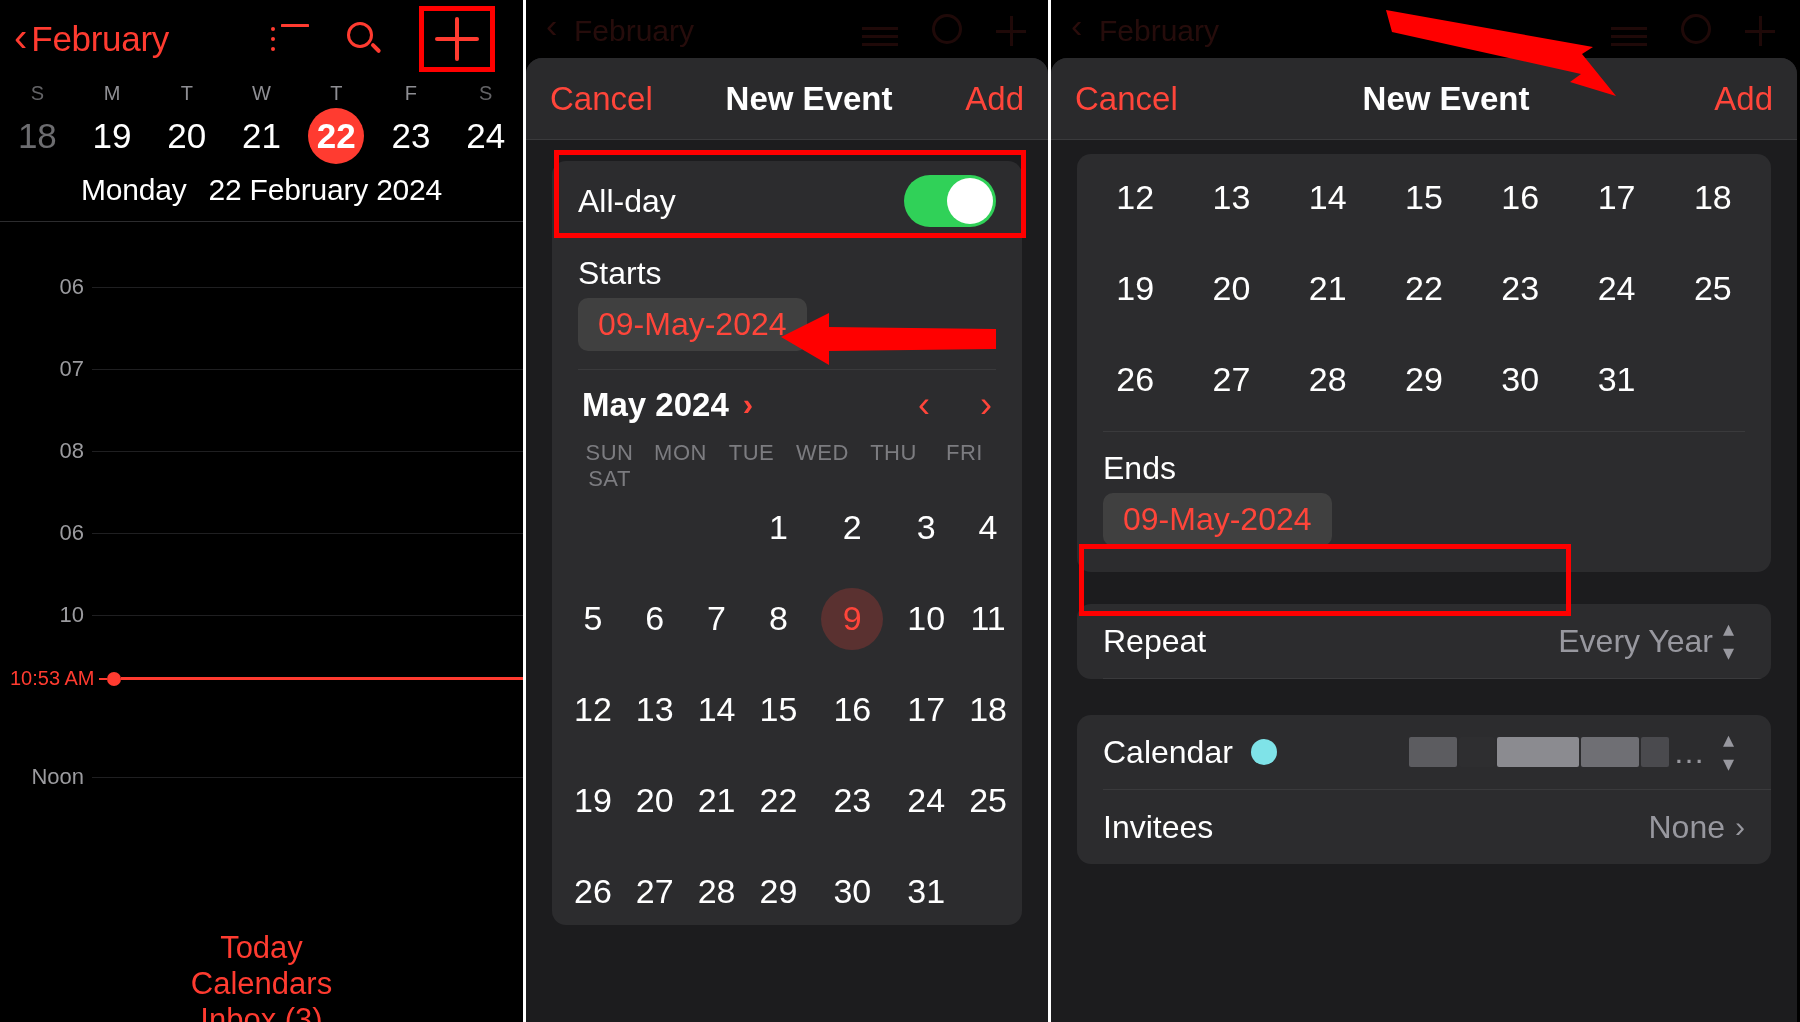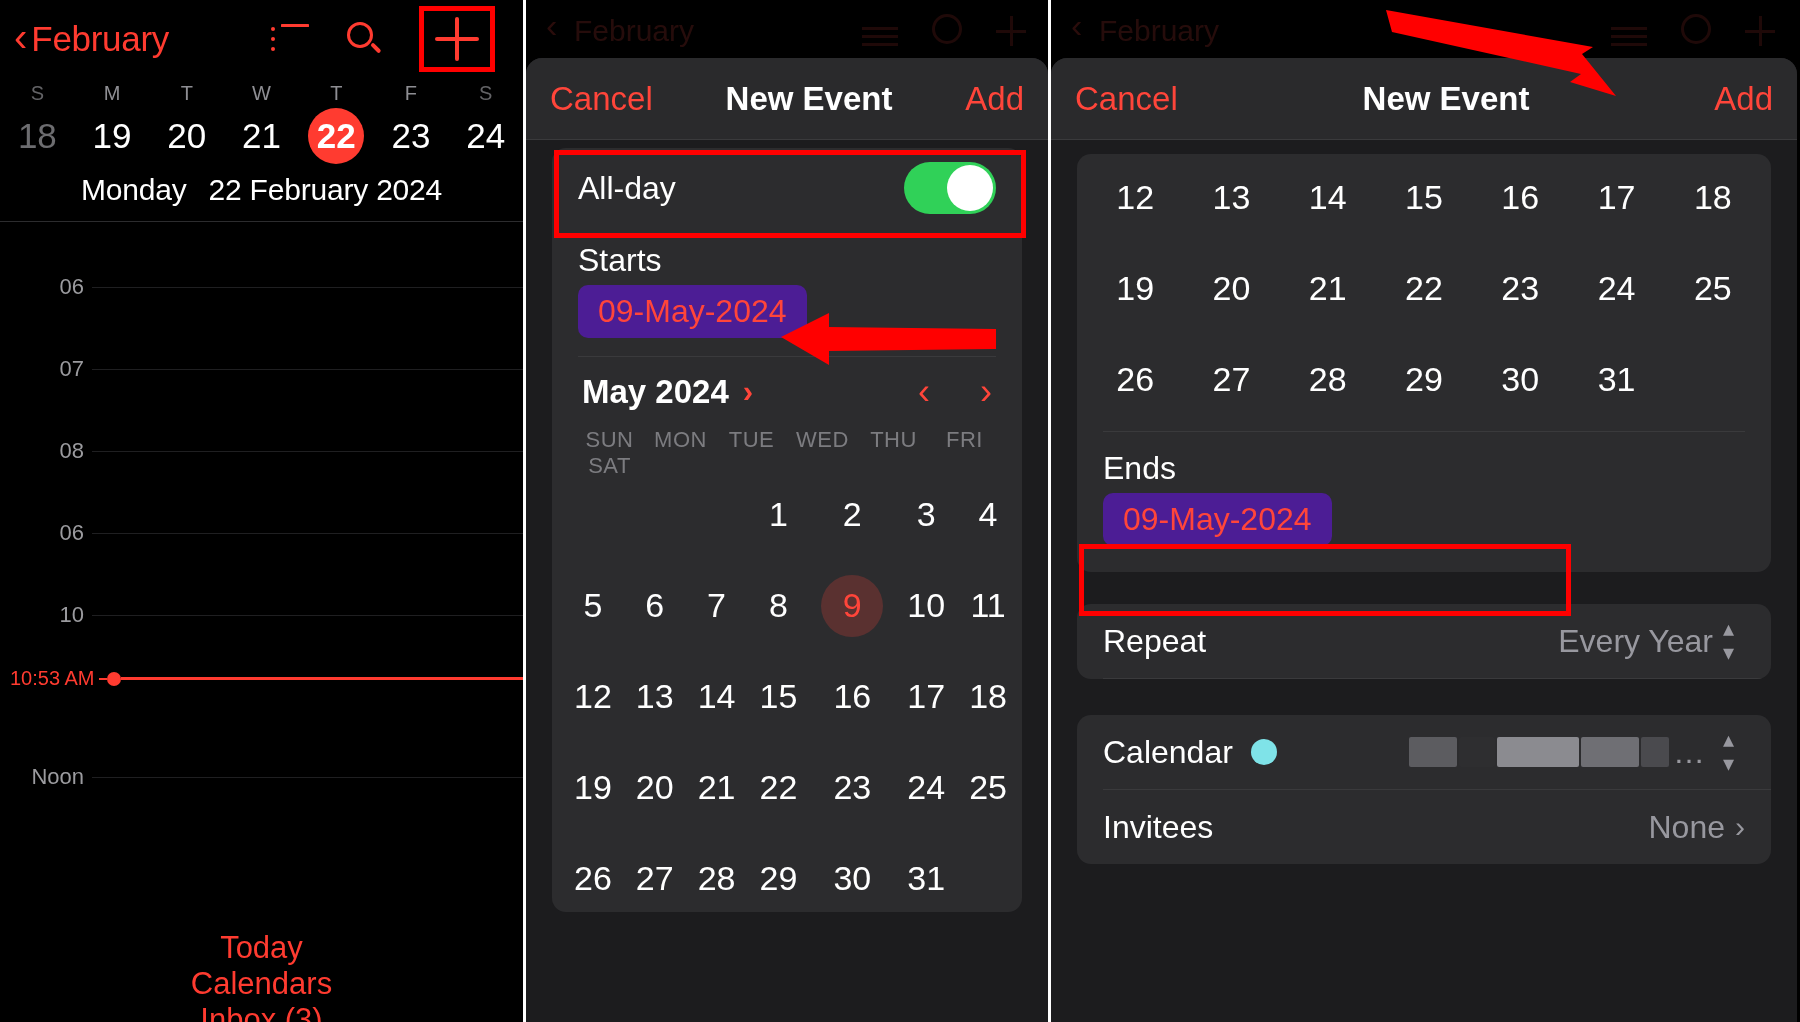--- a/index.html
+++ b/index.html
@@ -113,21 +113,21 @@
 
   .toggle { margin-left:auto; width:92px; height:52px; border-radius:26px; background:#30d158; position:relative; }
   .toggle .knob { position:absolute; top:3px; right:3px; width:46px; height:46px; border-radius:50%; background:#fff; }
 
   .stepper { display:inline-block; width:22px; height:34px; position:relative; color:#98989f;}
   .stepper:before{content:"\25B4"; position:absolute; top:-8px; left:0; font-size:22px;}
   .stepper:after {content:"\25BE"; position:absolute; bottom:-8px; left:0; font-size:22px;}
 
   .fieldlabel { color:#fff; font-size:32px; padding: 6px 26px 6px; }
   .datechip {
-    display:inline-block; background:#4c1d95; color:#ff453a; font-size:32px;
+    display:inline-block; background:#404040; color:#ff453a; font-size:32px;
     padding: 8px 20px; border-radius:10px; margin: 0 26px;
   }
 
   .dp-hdr { display:flex; align-items:center; padding: 14px 30px 10px; }
   .dp-month { color:#fff; font-size:33px; font-weight:700;text-align:center; }
   .dp-month-chev { color:#ff453a; font-size:31px; margin-left:14px; font-weight:700;}
   .dp-arrows { margin-left:auto; display:flex; gap:50px; }
   .dp-arrows span { color:#ff453a; font-size:36px; font-weight:500; }
 
   .dow { display:grid; grid-template-columns: repeat(6,1fr); padding: 4px 22px 2px; }
@@ -258,21 +258,21 @@
       <span class="gb-plus"></span>
     </div>
 
     <div class="sheet">
       <div class="sheet-hdr">
         <span class="cancel">Cancel</span>
         <span class="title">New Event</span>
         <span class="addbtn">Add</span>
       </div>
 
-      <div class="group" style="margin-top:8px;">
+      <div class="group" style="margin-top:21px;">
         <div class="row" style="min-height:80px">
           <span class="lbl">All-day</span>
           <span class="toggle">
               <span class="knob"></span>
             </span>
         </div>
         <div>
           <div class="fieldlabel" style="padding-top:14px">Starts</div>
           <div class="datechip">09-May-2024</div>
           <div class="rowdiv" style="margin:18px 26px 0 26px"></div>

